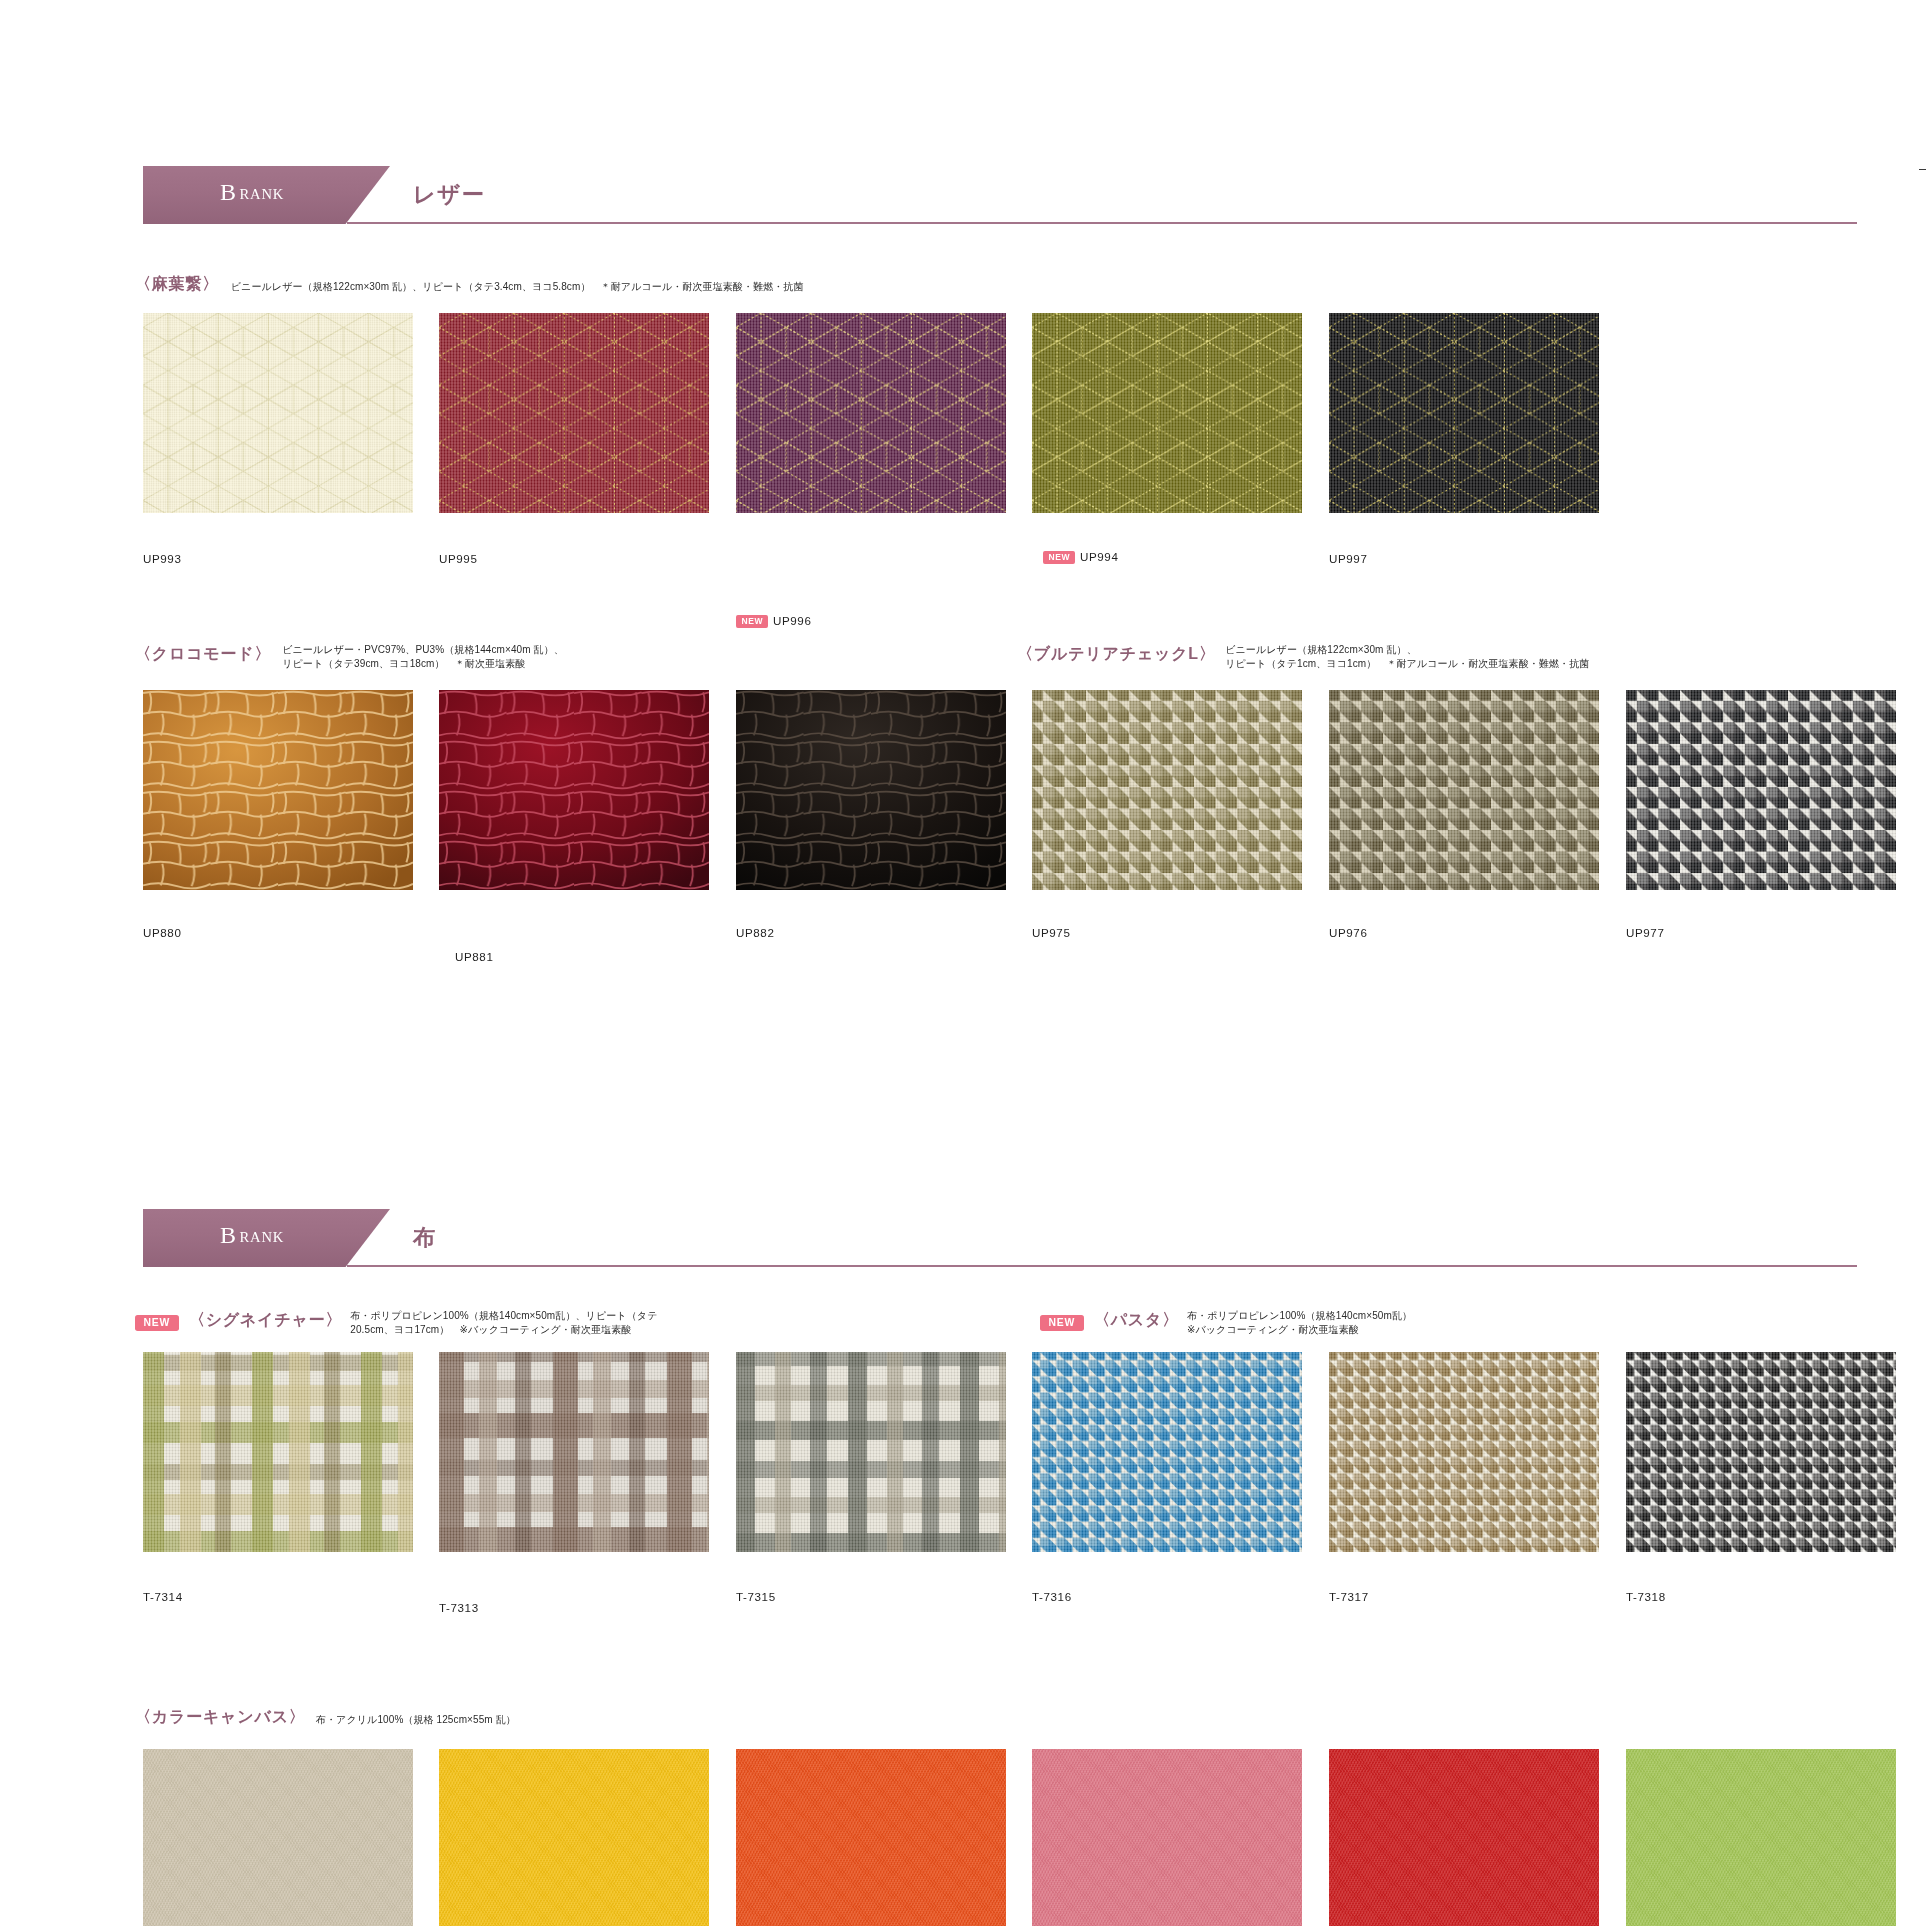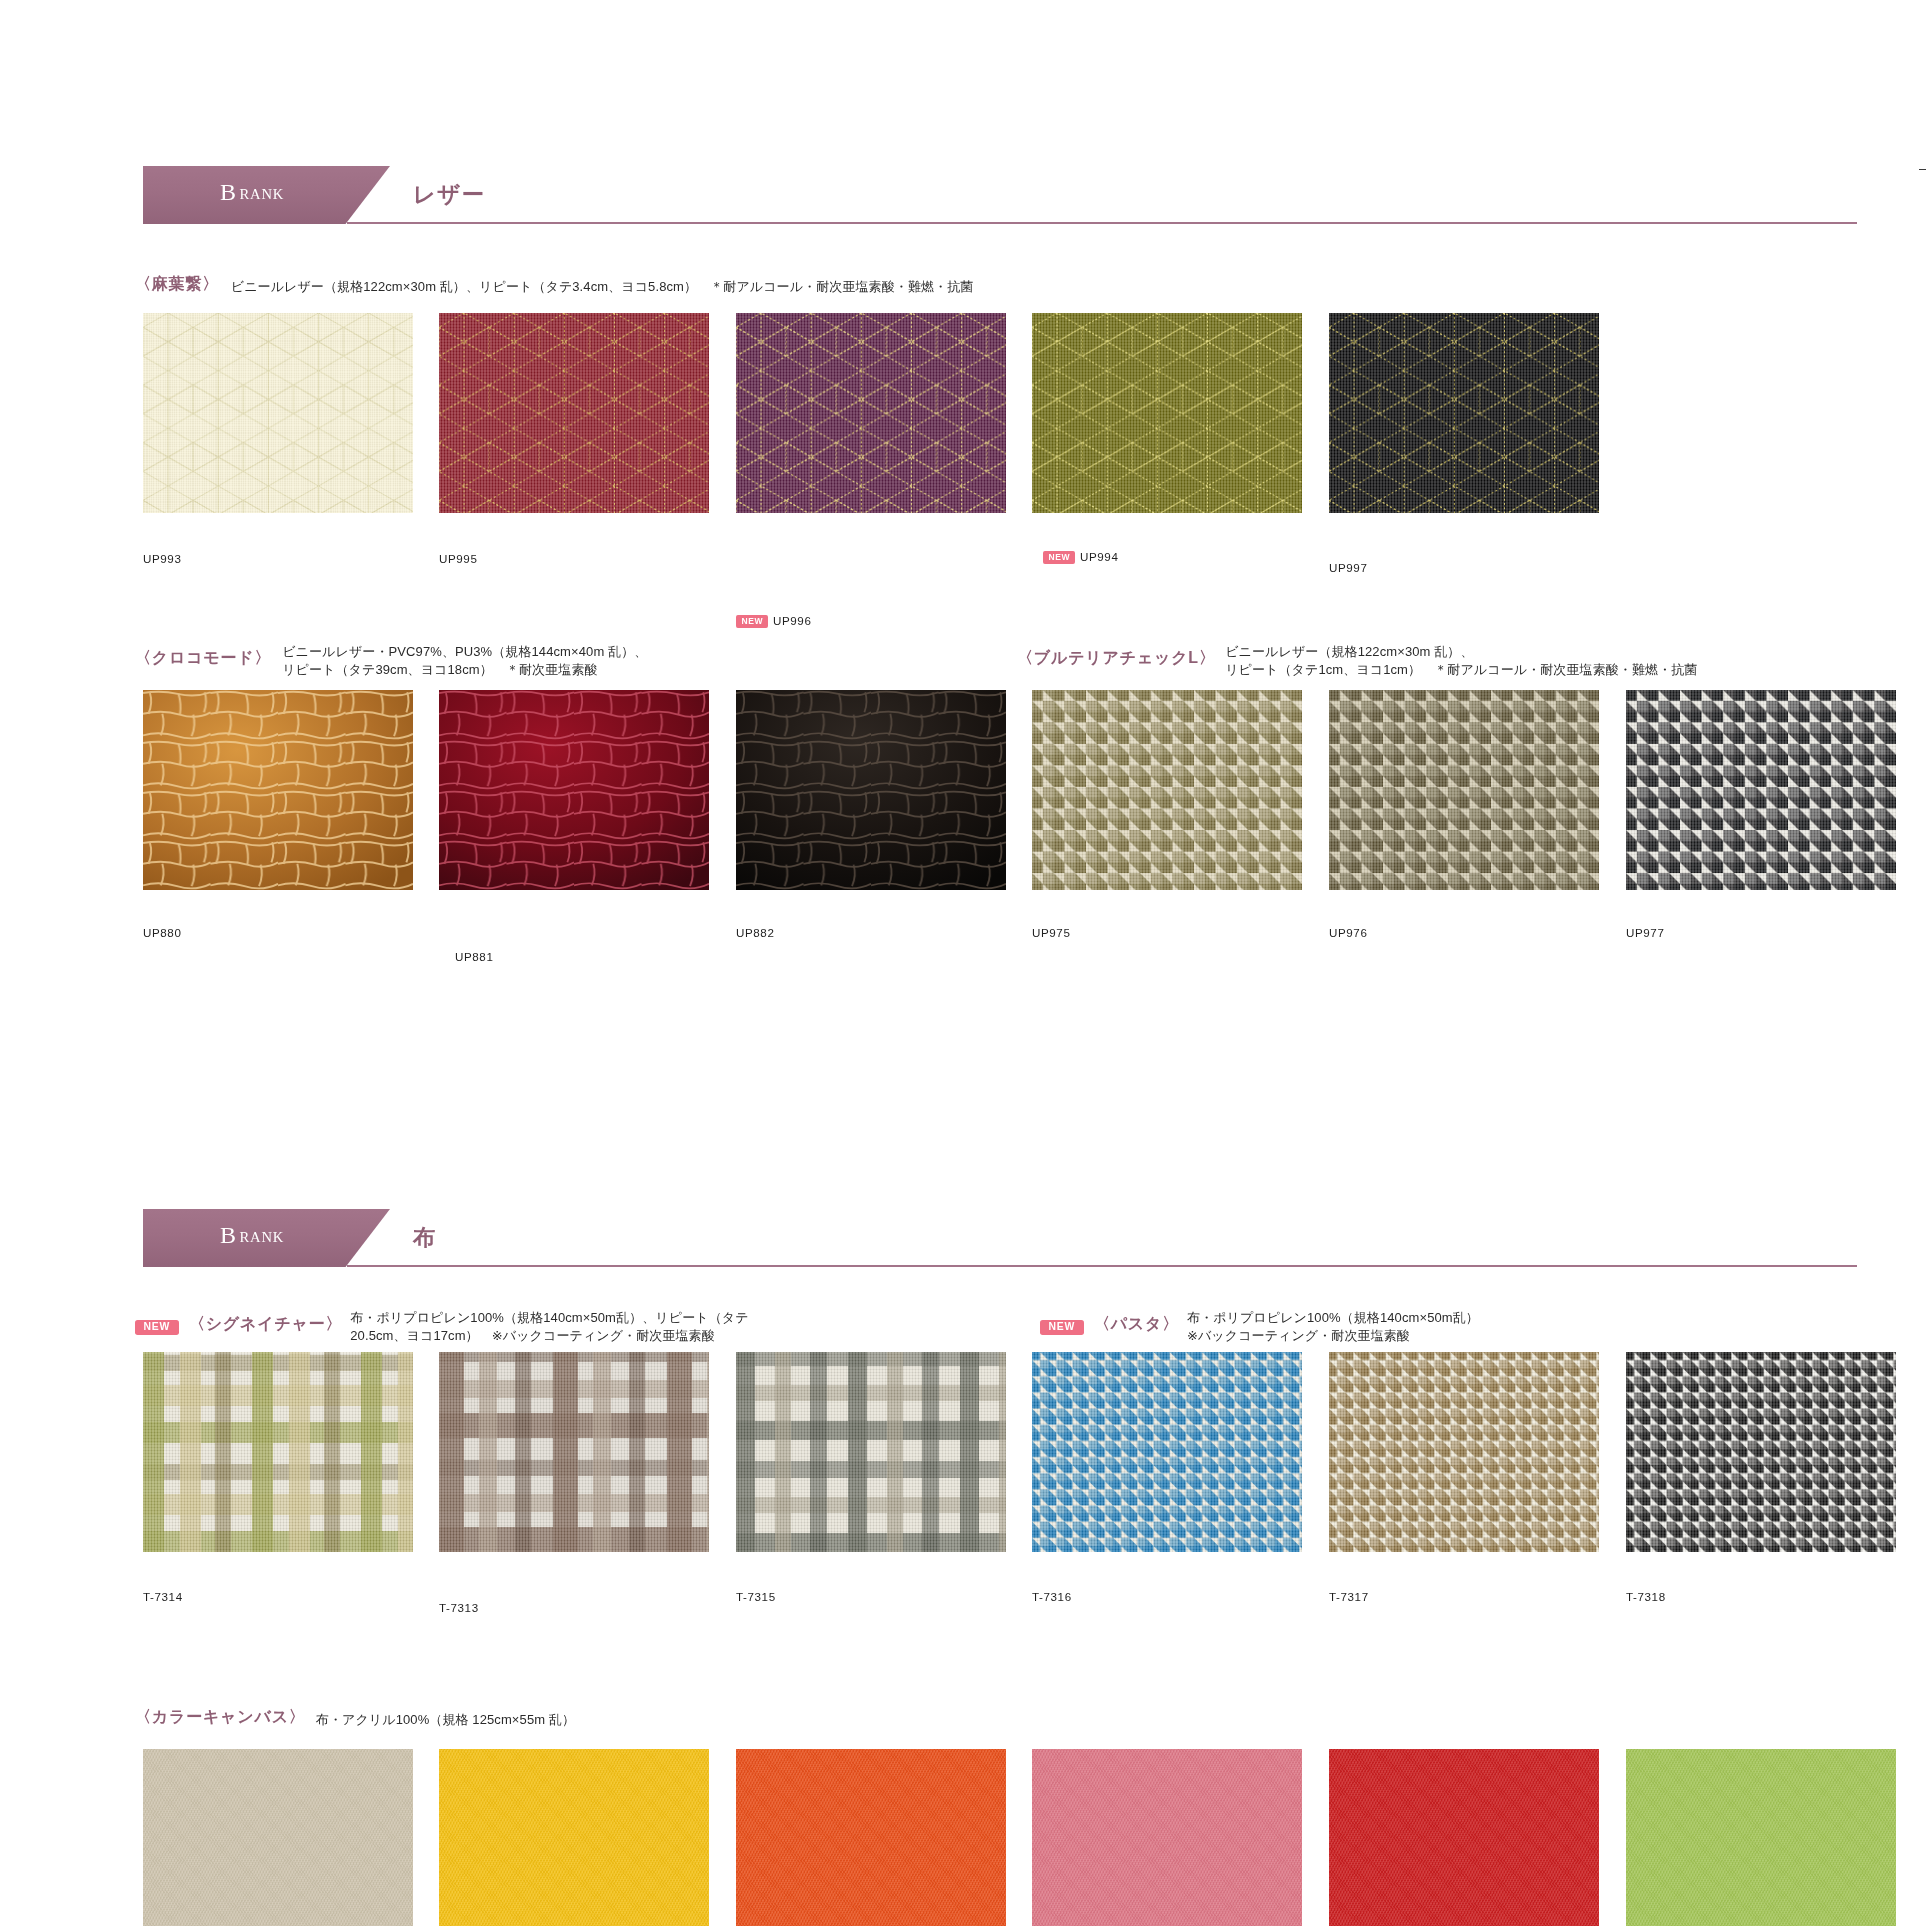--- a/index.html
+++ b/index.html
@@ -19,21 +19,21 @@
   .banner .btxt .rank{font-size:14.6px;letter-spacing:0.8px;margin-left:3.1px;
         font-family:"Liberation Serif","DejaVu Serif",serif;}
   .banner .cat{position:absolute;left:270px;top:14px;font-size:22.3px;font-weight:700;
         color:#8e5f74;letter-spacing:1.5px;white-space:nowrap;}
   .banner .hrule{position:absolute;left:200px;top:56px;height:1.5px;
         background:#a3748a;}
 
   
   .grp{position:absolute;white-space:nowrap;}
   .grp .name{font-size:16px;font-weight:700;color:#8e5f74;letter-spacing:0.8px;}
-  .grp .spec{font-size:13px;color:#2b2b2b;letter-spacing:0.1px;line-height:1.42;
+  .grp .spec{font-size:10px;color:#2b2b2b;letter-spacing:0.1px;line-height:1.42;
              display:inline-block;vertical-align:middle;}
   .grp .spec div{white-space:nowrap;}
   .badge{display:inline-block;background:#ef6f84;color:#fff;font-size:10.4px;
          font-weight:700;letter-spacing:0.8px;padding:2.3px 8.5px 3.1px;border-radius:2.7px;
          font-family:"Liberation Sans",sans-serif;line-height:1;vertical-align:middle;}
 
   
   .sw{position:absolute;width:270px;height:200px;overflow:hidden;}
   .sw .fab{position:absolute;inset:0;}
   .code{position:absolute;font-size:11.6px;color:#1f1f1f;letter-spacing:0.6px;white-space:nowrap;}
@@ -163,21 +163,21 @@
           <path d="M65 0 L65 150 M0 37 L130 112 M130 37 L0 112"></path>
           <path d="M0 37 L65 75 L130 37 M0 112 L65 75 L130 112"></path>
         </g>
           </pattern>
         </defs>
       <rect width="700" height="520" fill="url(#a997)"></rect>
     </svg>
   </div>
   <div class="weave"></div>
 </div>
-<div class="code" style="left:1329px;top:552px;margin-top:9px;"><span>UP997</span></div>
+<div class="code" style="left:1329px;top:552px;"><span>UP997</span></div>
 
 <div class="grp" style="left:135px;top:643px;">
   <span class="name">〈クロコモード〉</span>
   <span class="spec" style="margin-left:9.2px;">
     <div>ビニールレザー・PVC97%、PU3%（規格144cm×40m 乱）、</div>
     <div>リピート（タテ39cm、ヨコ18cm）　＊耐次亜塩素酸</div>
   </span>
 </div>
 
 <div class="grp" style="left:1017px;top:643px;">

